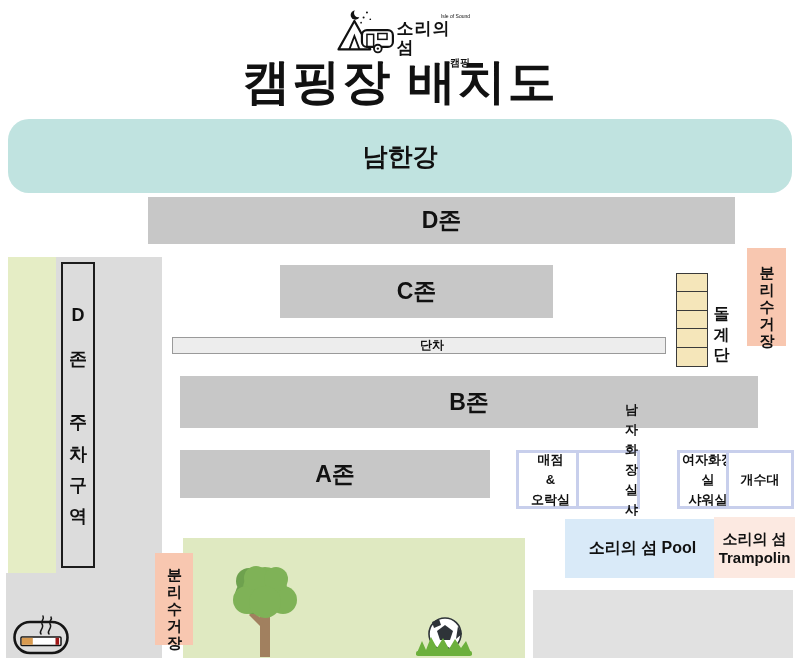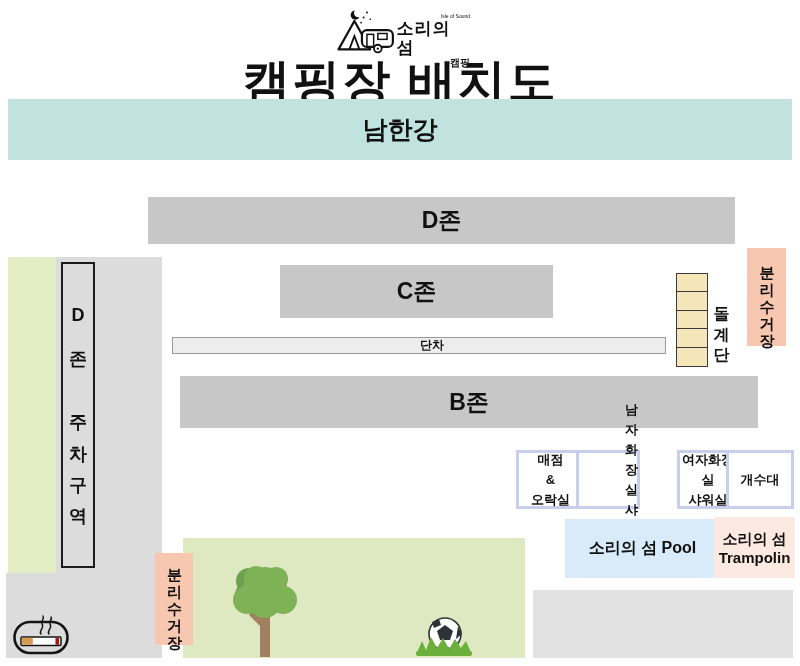--- a/index.html
+++ b/index.html
@@ -13,22 +13,22 @@
   
   #logo{left:336px;top:4px;width:134px;height:58px;display:flex;align-items:flex-start;gap:2px;}
   #logo-text{display:flex;flex-direction:column;align-items:flex-end;margin-top:9px;}
   #logo-en{font-size:5px;color:#111;line-height:6px;}
   #logo-kr{font-size:17px;font-weight:bold;line-height:19px;letter-spacing:1px;}
   #logo-sub{font-size:10px;font-weight:bold;line-height:12px;margin-left:39px;}
   #title{left:0;top:58px;width:800px;height:48px;font-size:48px;font-weight:bold;
          text-align:center;line-height:48px;letter-spacing:2px;}
 
   
-  #river{left:8px;top:99px;width:784px;height:61px;background:#c0e3e0;
-         font-size:25px;font-weight:bold;}
+  #river{left:8px;top:119px;width:784px;height:74px;background:#c0e3e0;
+         font-size:25px;font-weight:bold;border-radius:21px;}
 
   
   .zone{background:#c7c7c7;font-size:23px;font-weight:bold;}
   #zone-d{left:148px;top:197px;width:587px;height:47px;}
   #zone-c{left:280px;top:265px;width:273px;height:53px;}
   #zone-b{left:180px;top:376px;width:578px;height:52px;}
   #zone-a{left:180px;top:450px;width:310px;height:48px;}
 
   
   #green-strip{left:8px;top:257px;width:48px;height:316px;background:#e5edc5;}
@@ -97,20 +97,21 @@
     </div>
   </div>
 
   <div id="title" class="abs">캠핑장 배치도</div>
 
   <div id="river" class="abs center">남한강</div>
 
   <div id="zone-d" class="abs center zone">D존</div>
   <div id="zone-c" class="abs center zone">C존</div>
   <div id="zone-b" class="abs center zone">B존</div>
+  <div id="zone-a" class="abs center zone">A존</div>
 
   <div id="green-strip" class="abs"></div>
   <div id="gray-col" class="abs"></div>
   <div id="gray-col-low" class="abs"></div>
   <div id="parking" class="abs center vtext">D존 주차구역</div>
 
   <div id="step-bar" class="abs center">단차</div>
 
   <div id="stairs" class="abs">
     <div class="cell"></div>

